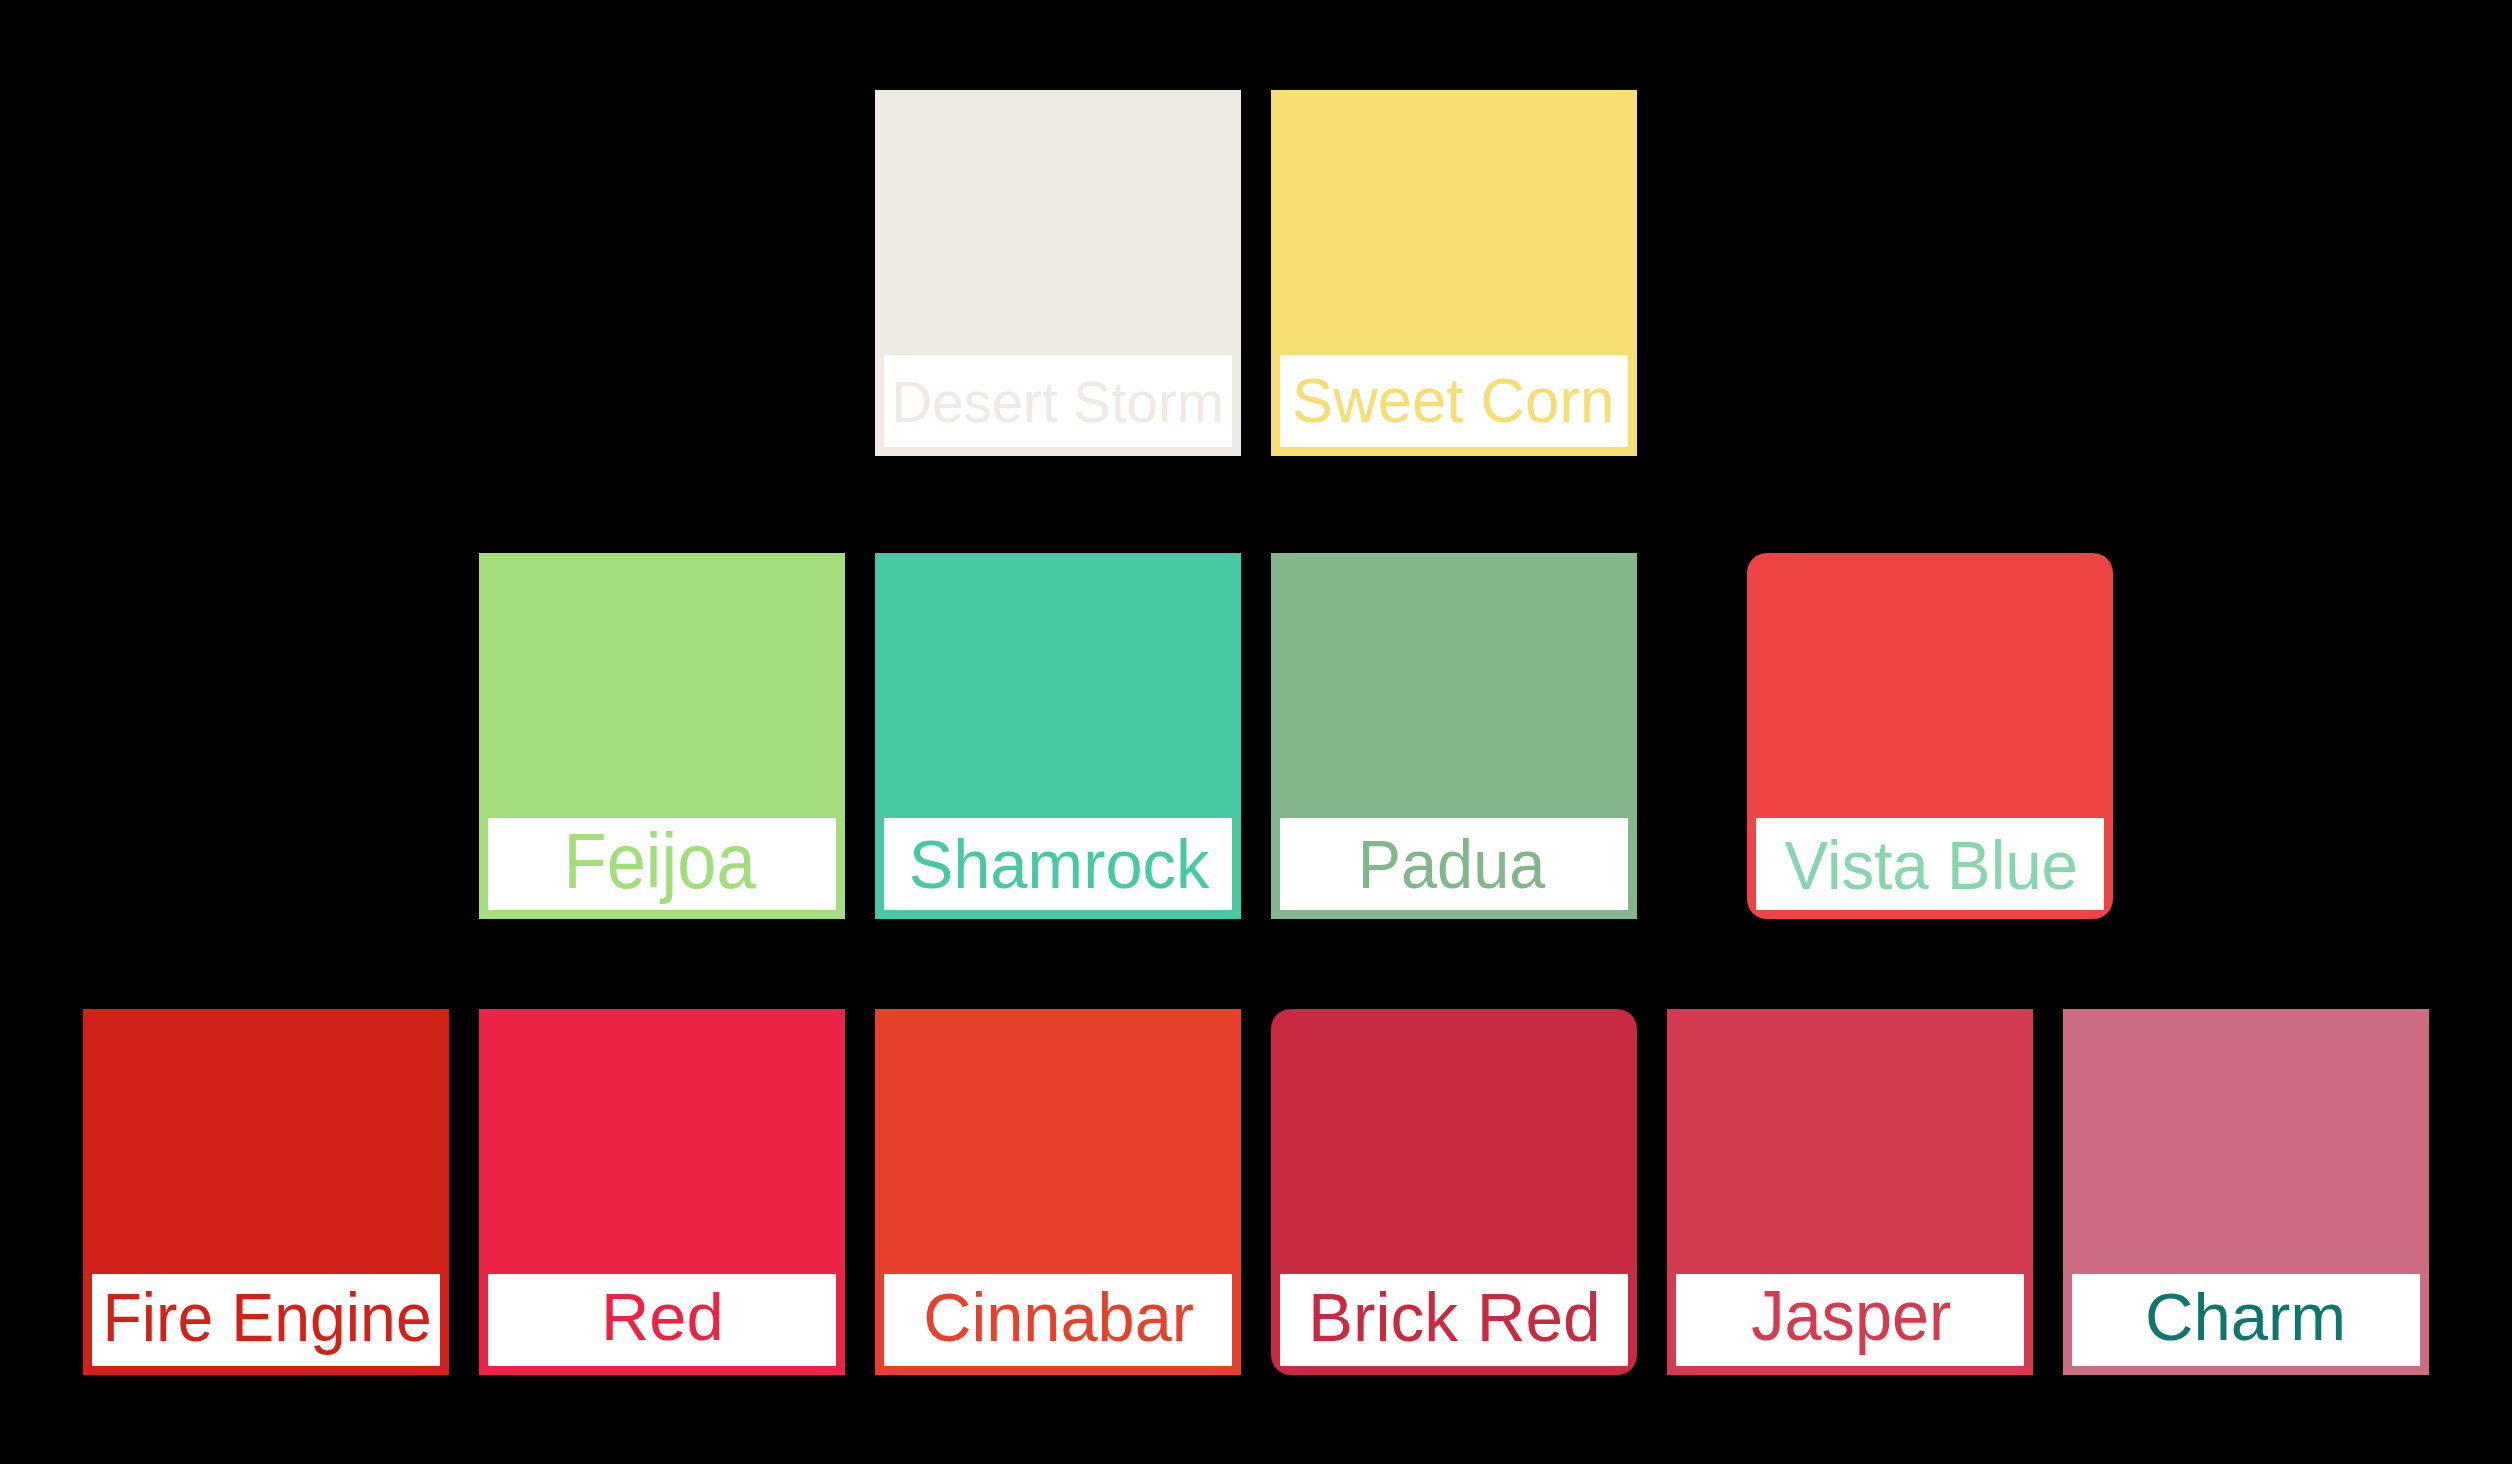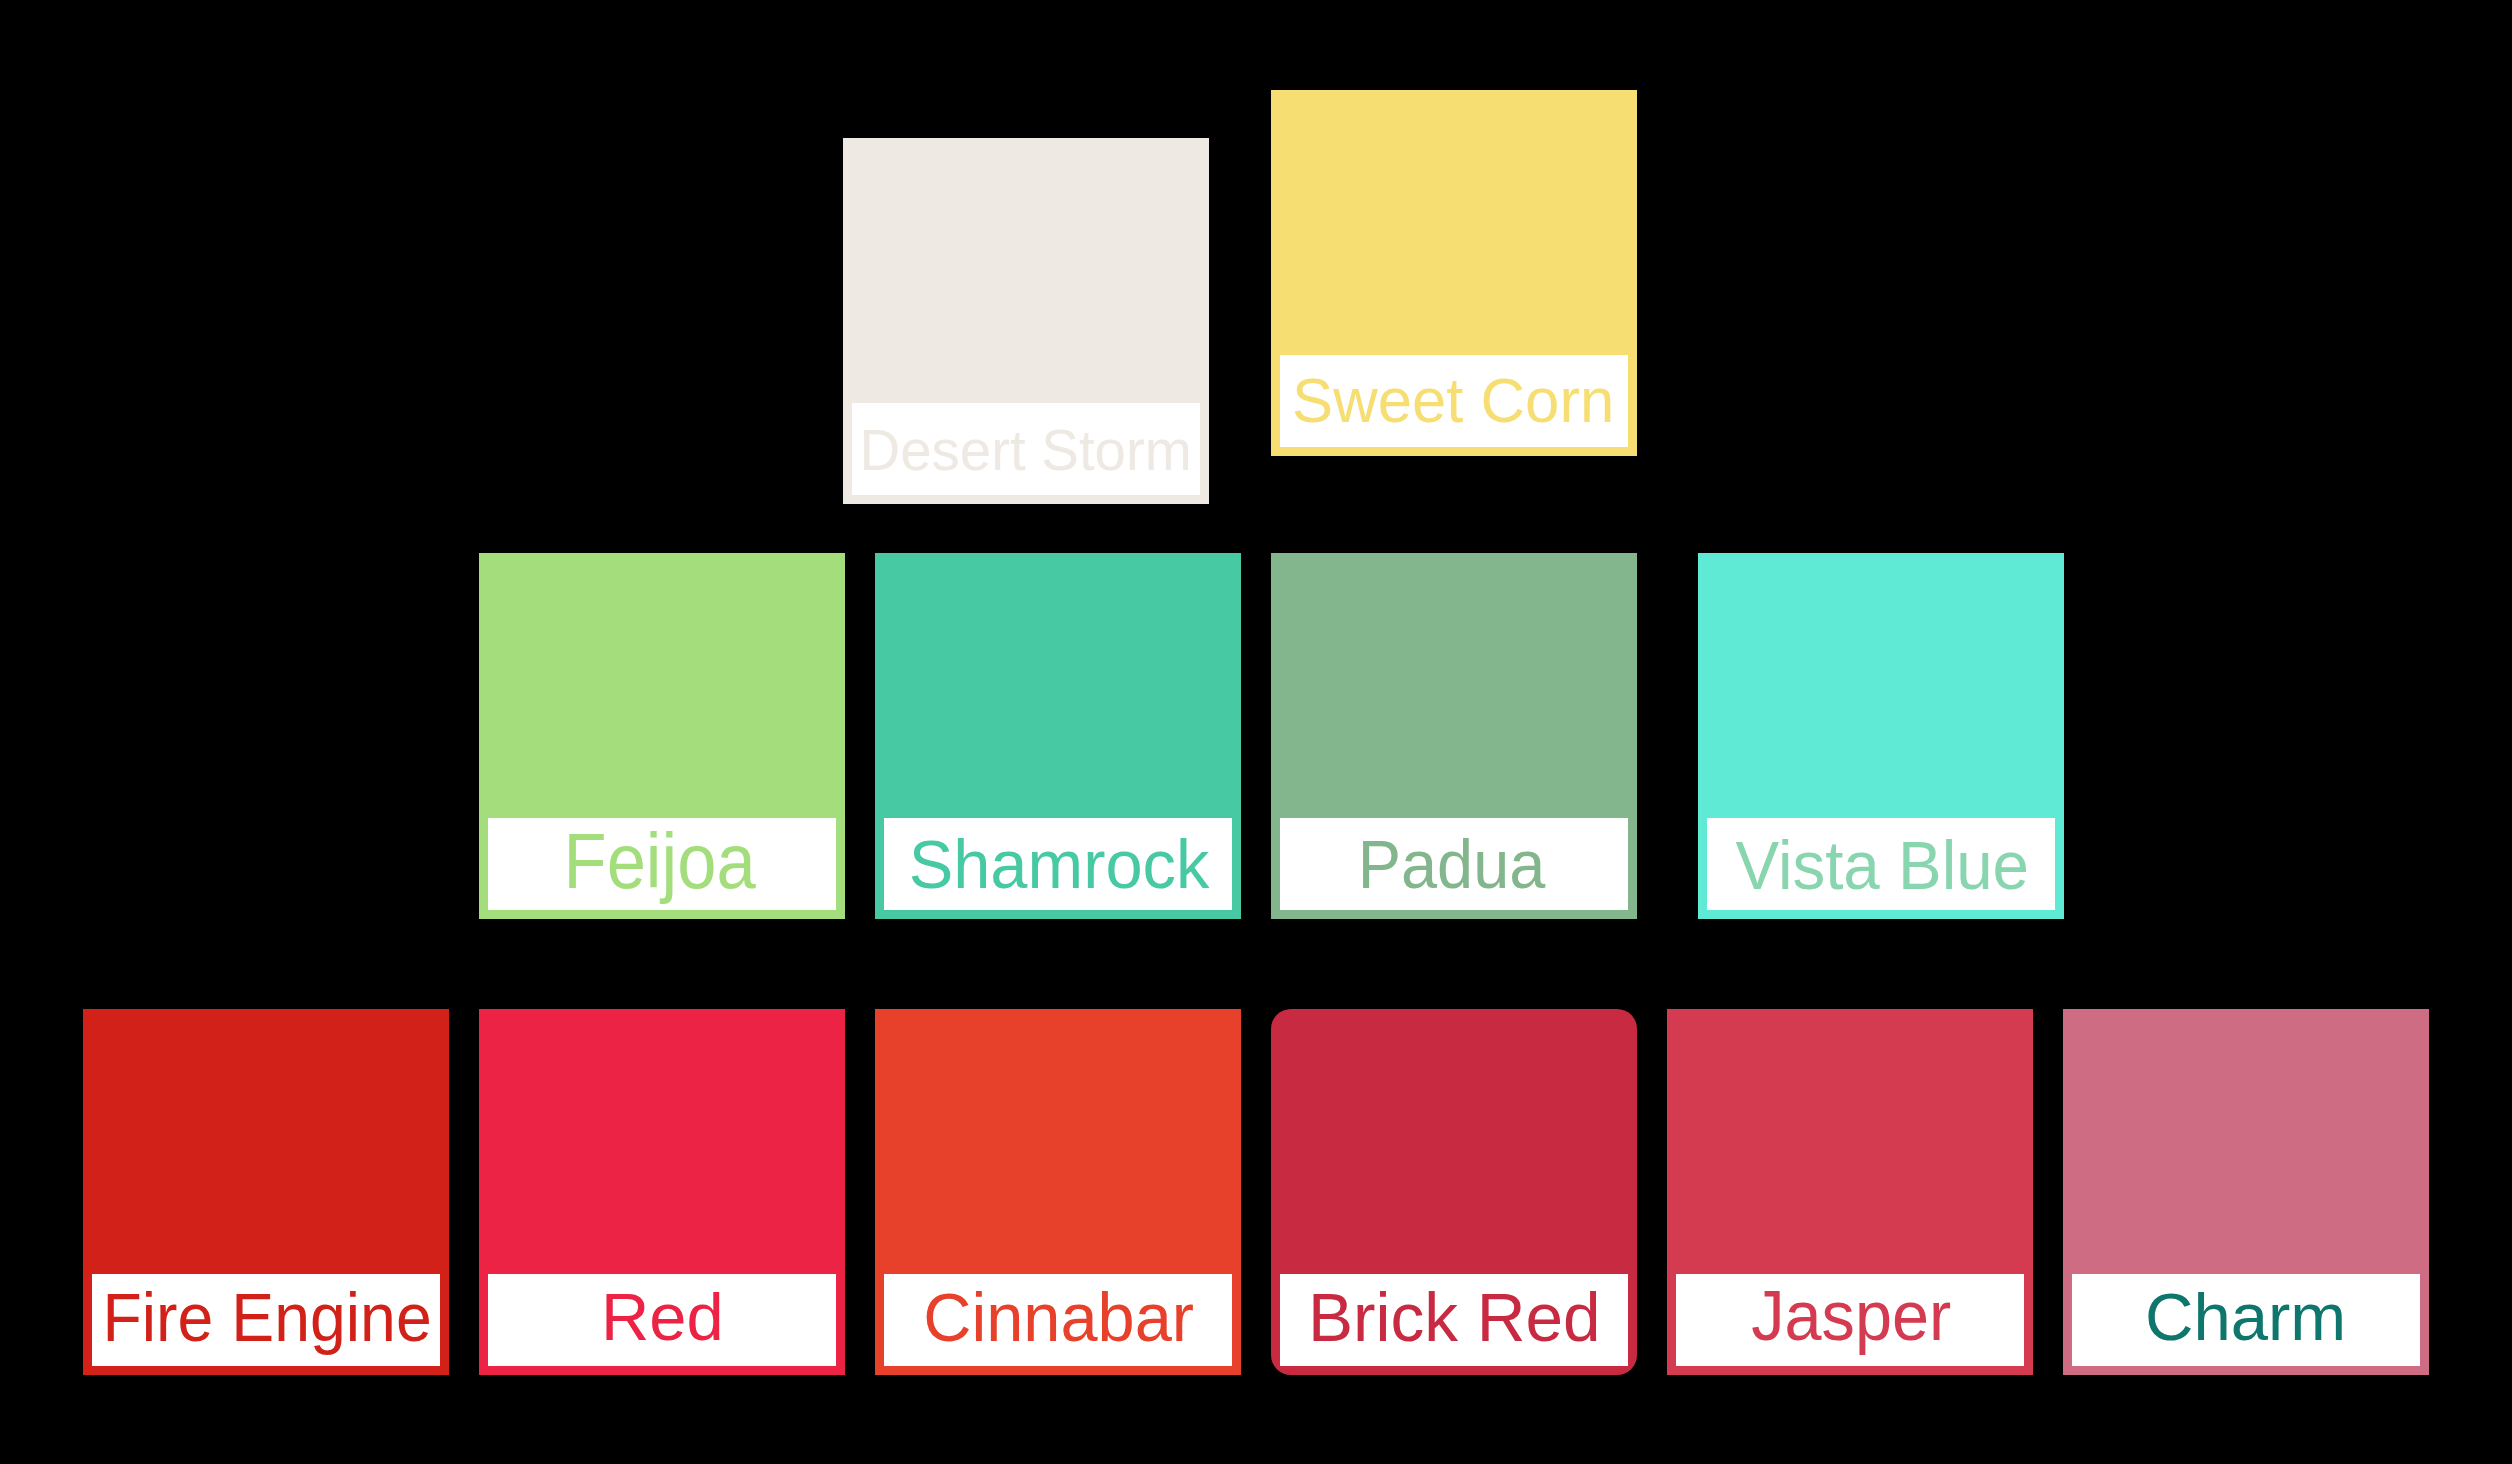--- a/index.html
+++ b/index.html
@@ -13,21 +13,21 @@
   .swatch{position:absolute;width:366px;height:366px;box-sizing:border-box;}
   .plate{position:absolute;left:8.7px;right:8.7px;bottom:8.7px;height:92px;
          background:#ffffff;overflow:hidden;}
   .plate .name{position:absolute;left:0;right:0;top:0;display:block;
          text-align:center;white-space:nowrap;}
 </style>
 </head>
 <body>
 
 <div id="board">
-    <div class="swatch" style="left: 843px; top: 90px; background: rgb(238, 233, 227); margin-top: 48px;">
+    <div class="swatch" style="left: 875px; top: 90px; background: rgb(238, 233, 227);">
       <div class="plate" style="background: rgb(255, 255, 255);">
         <span class="name" style="color: rgb(238, 233, 227); font-size: 58px; line-height: 94px; transform: translateX(-0.7px) scaleX(0.973);">Desert Storm</span>
       </div>
     </div>
     <div class="swatch" style="left: 1271px; top: 90px; background: rgb(246, 222, 115); padding-left: 22px;">
       <div class="plate" style="background: rgb(255, 255, 255);">
         <span class="name" style="color: rgb(246, 222, 115); font-size: 63px; line-height: 91px; transform: translateX(-1.2px) scaleX(0.979);">Sweet Corn</span>
       </div>
     </div>
     <div class="swatch" style="left: 479px; top: 553px; background: rgb(164, 222, 124);">
@@ -38,21 +38,21 @@
     <div class="swatch" style="left: 875px; top: 553px; background: rgb(71, 201, 164);">
       <div class="plate" style="background: rgb(255, 255, 255);">
         <span class="name" style="color: rgb(71, 201, 164); font-size: 69px; line-height: 94px; transform: translateX(0.7px) scaleX(0.968);">Shamrock</span>
       </div>
     </div>
     <div class="swatch" style="left: 1271px; top: 553px; background: rgb(132, 182, 142);">
       <div class="plate" style="background: rgb(255, 255, 255);">
         <span class="name" style="color: rgb(132, 182, 142); font-size: 69px; line-height: 93px; transform: translateX(-2.8px) scaleX(0.94);">Padua</span>
       </div>
     </div>
-    <div class="swatch" style="left: 1698px; top: 553px; background: #5eead4;">
+    <div class="swatch" style="left: 1747px; top: 553px; background: #ef4444; border-radius: 20px;">
       <div class="plate" style="background: rgb(255, 255, 255);">
         <span class="name" style="color: rgb(136, 213, 175); font-size: 69px; line-height: 95px; transform: translateX(0.9px) scaleX(0.949);">Vista Blue</span>
       </div>
     </div>
     <div class="swatch" style="left: 83px; top: 1009px; background: rgb(209, 33, 24);">
       <div class="plate" style="background: rgb(255, 255, 255); margin-top: 32px;">
         <span class="name" style="color: rgb(209, 33, 24); font-size: 69px; line-height: 87px; transform: translateX(-1.2px) scaleX(0.933);">Fire Engine</span>
       </div>
     </div>
     <div class="swatch" style="left: 479px; top: 1009px; background: rgb(236, 35, 68);">

